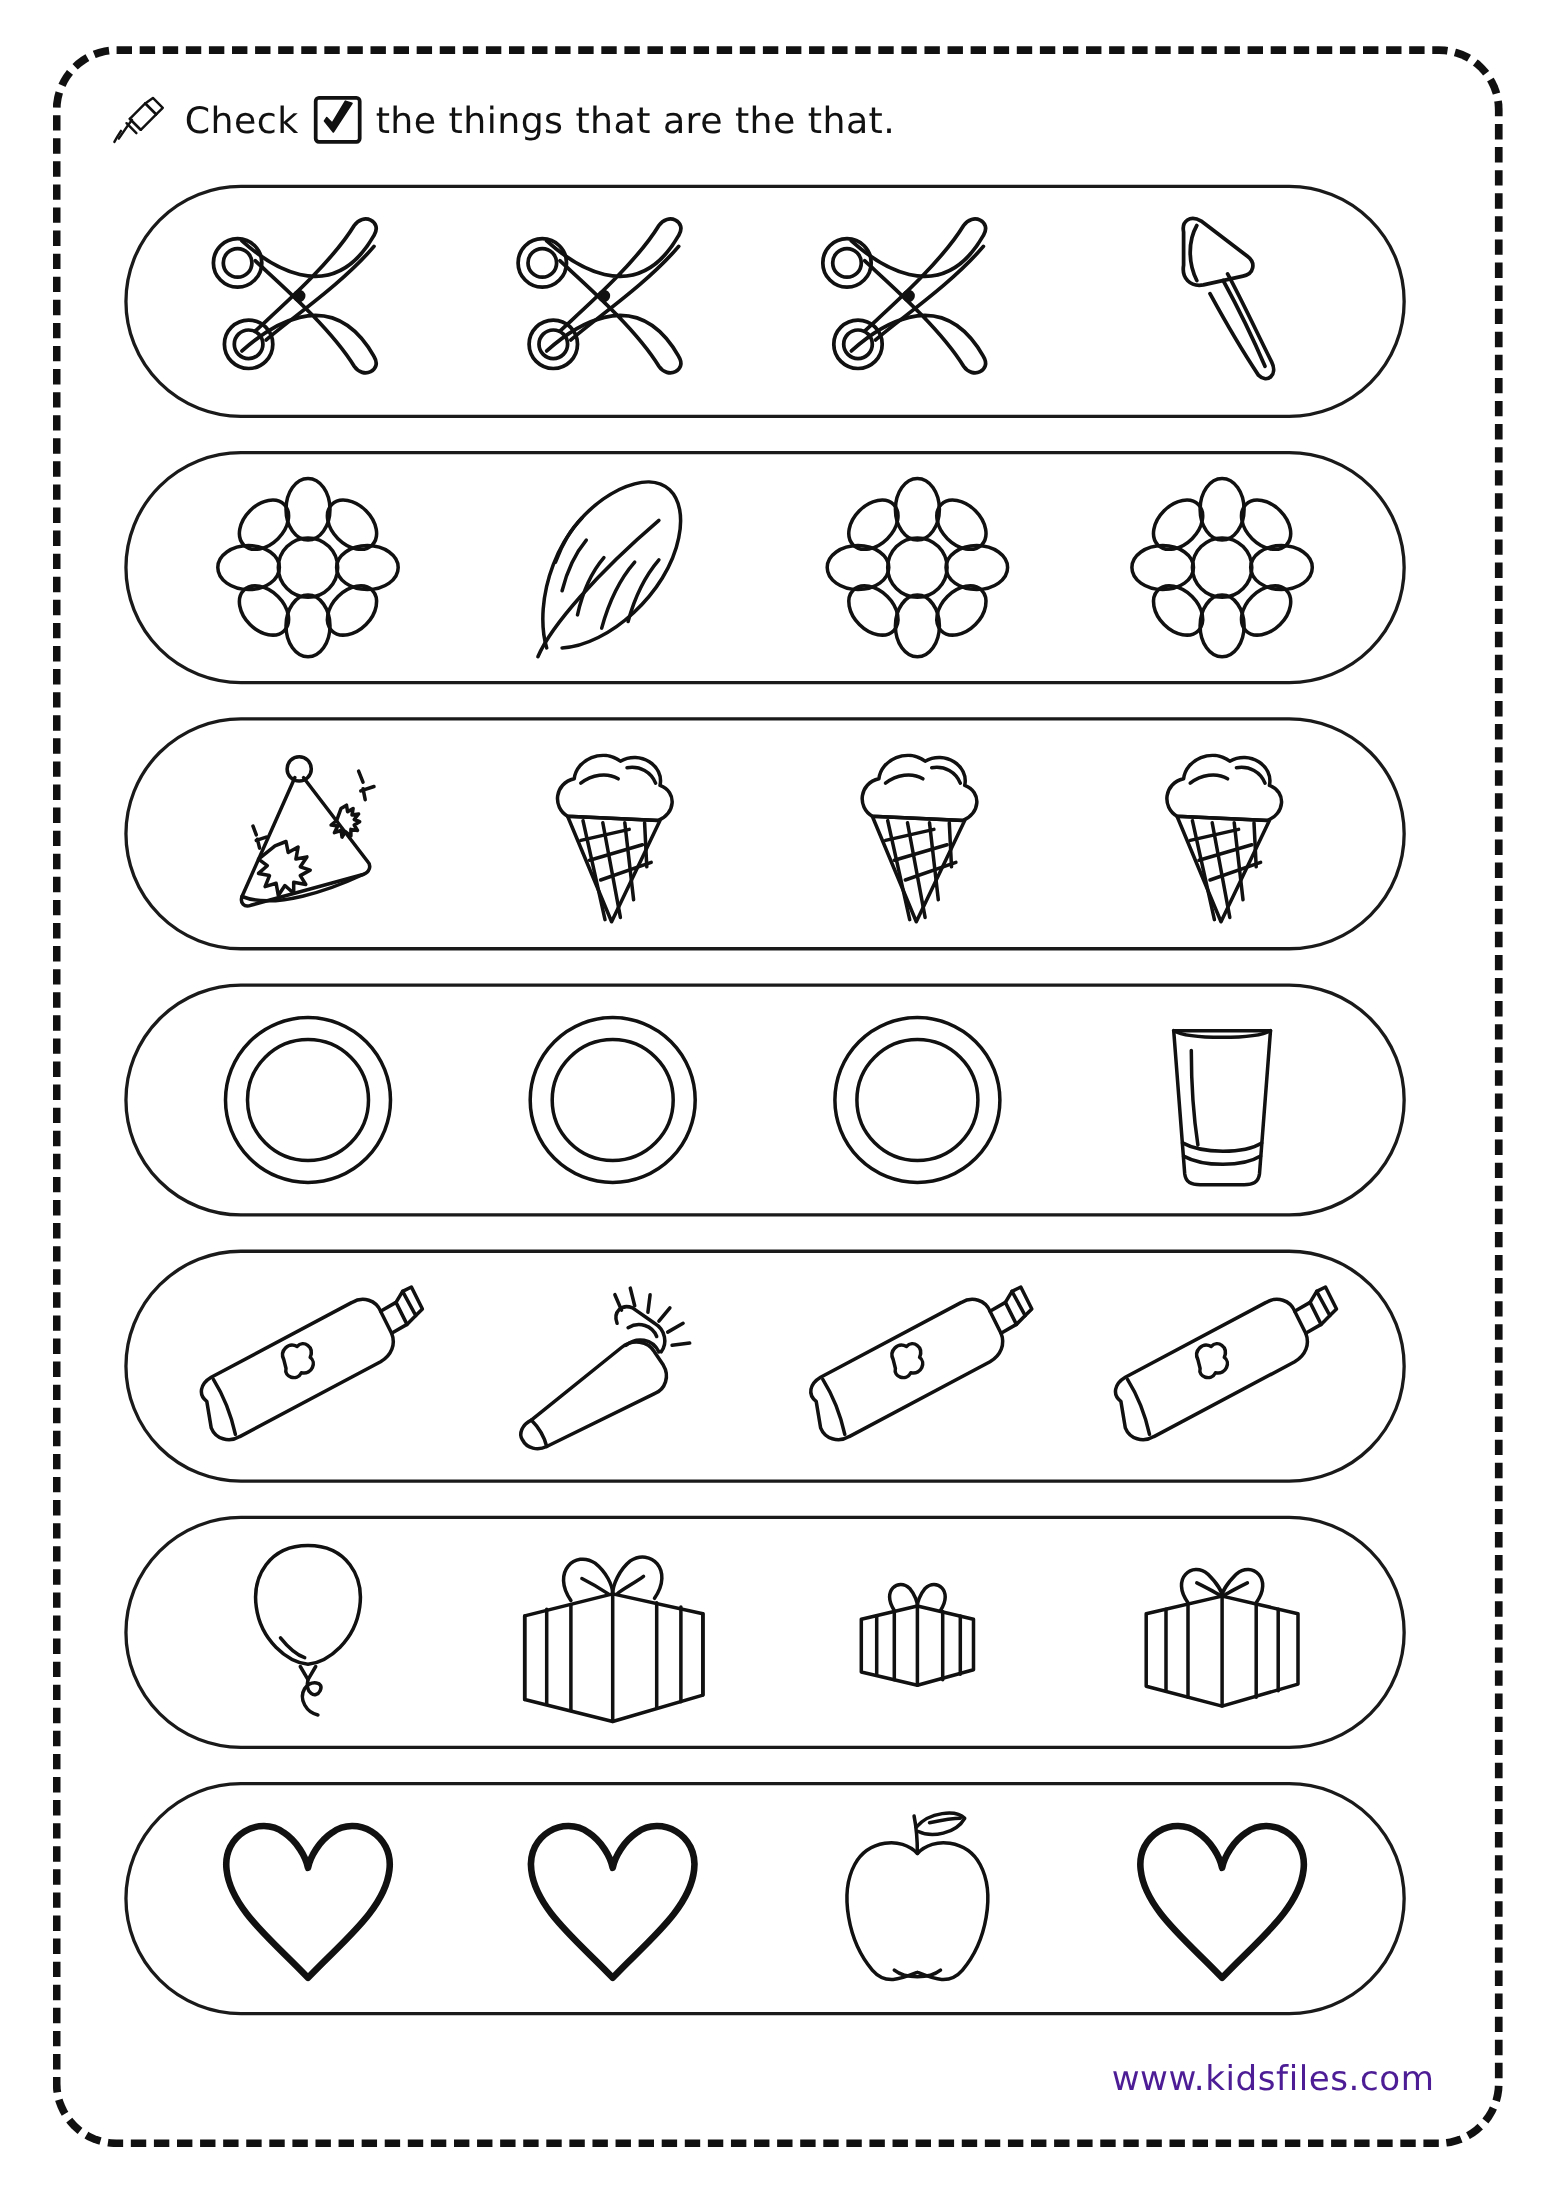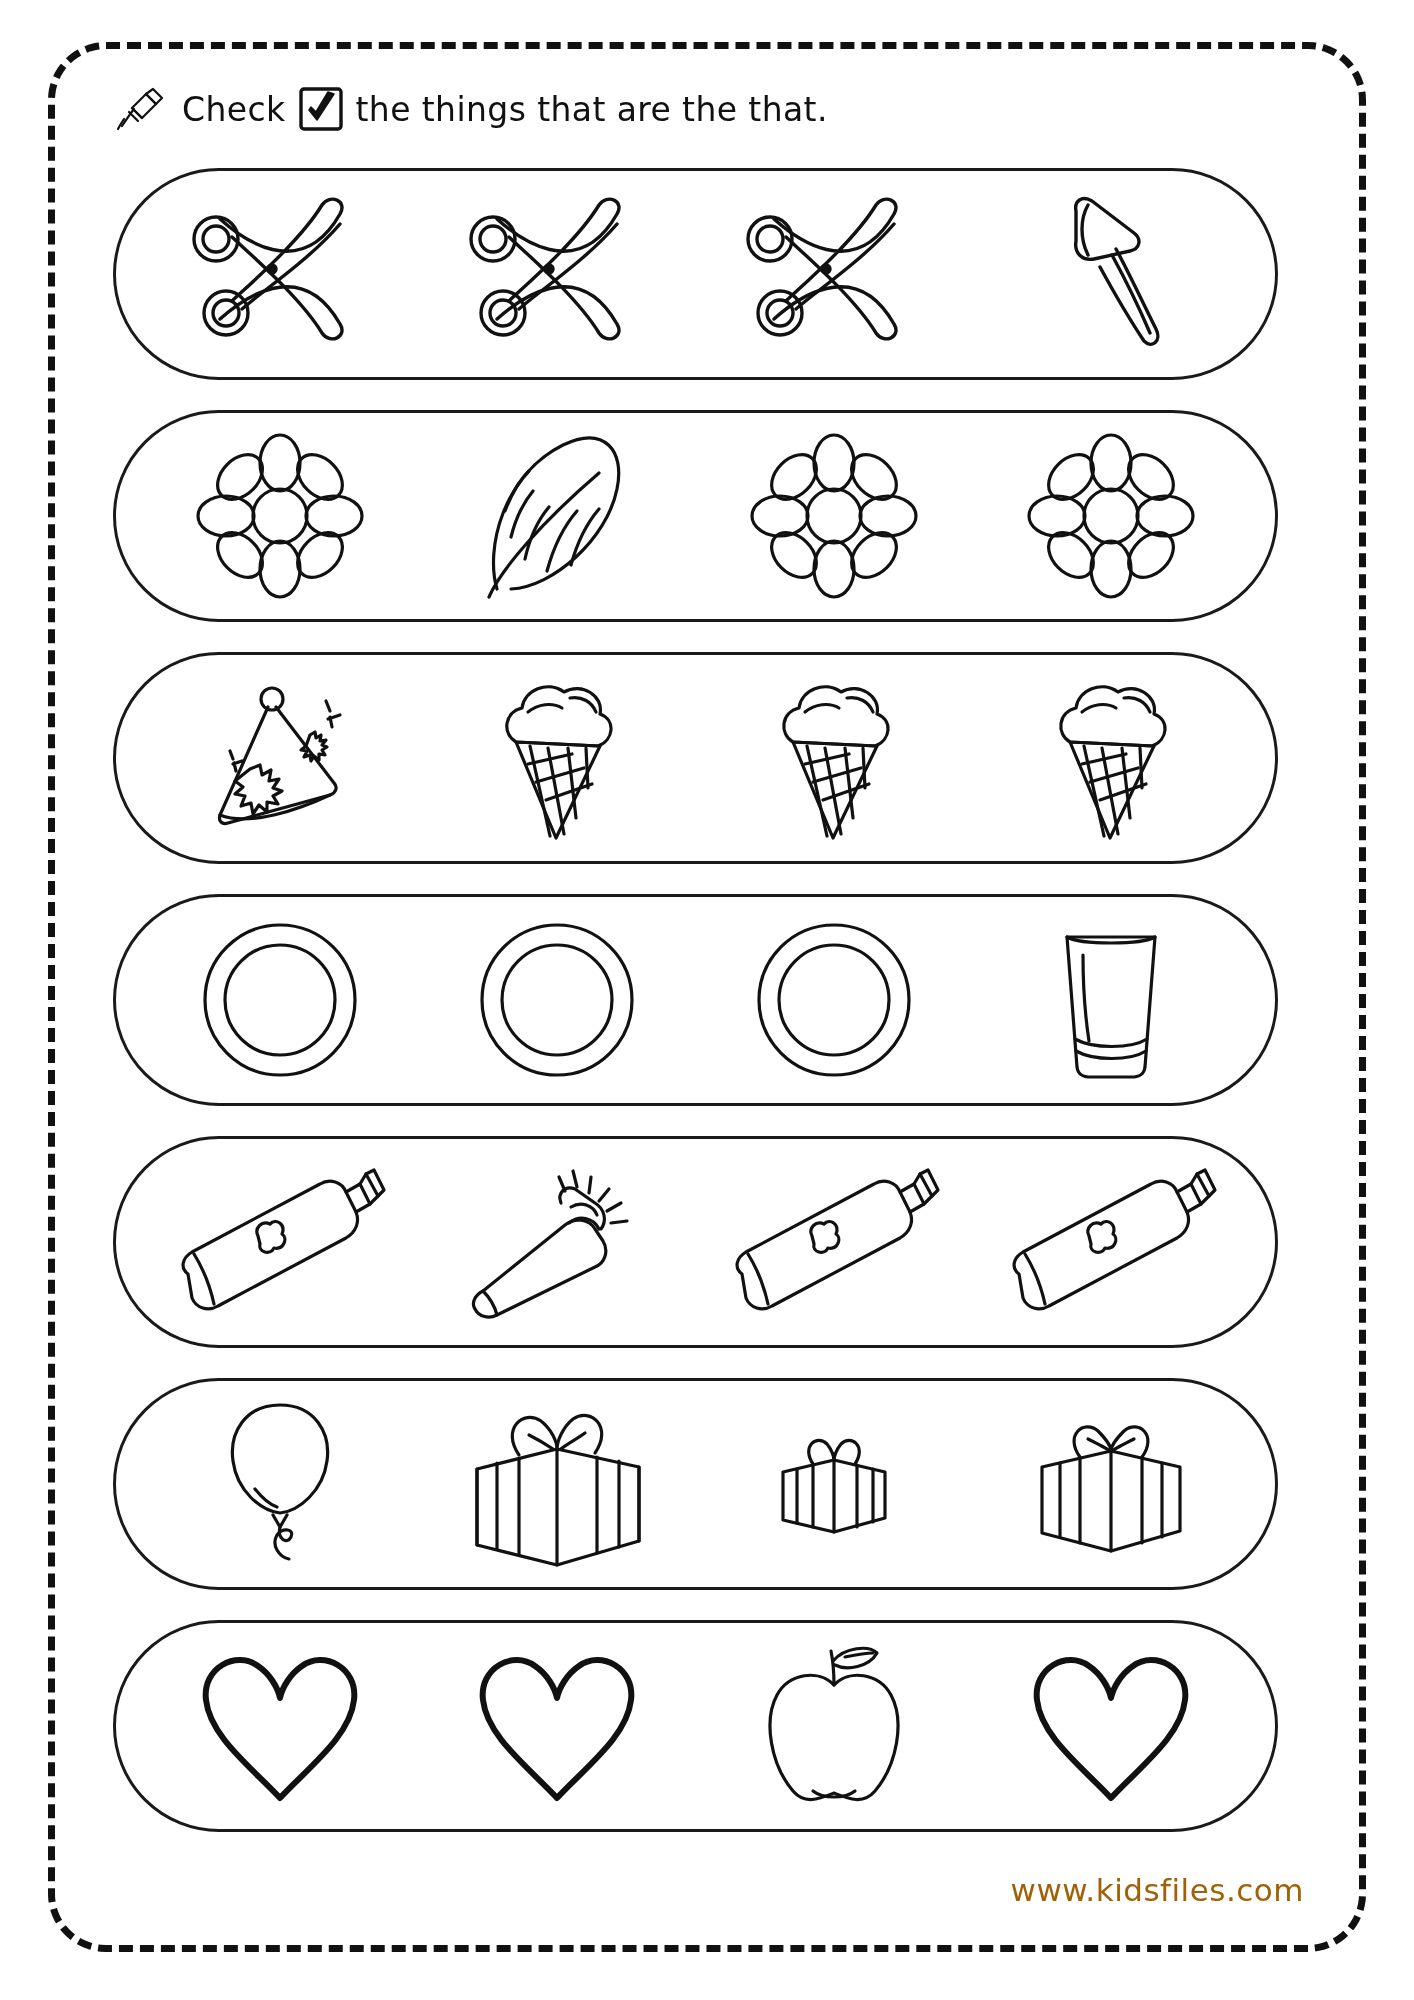--- a/index.html
+++ b/index.html
@@ -25,21 +25,21 @@
     left: 48px;
     top: 42px;
     width: 1318px;
     height: 1910px;
     border: 7px dashed #111111;
     border-radius: 58px;
     box-sizing: border-box;
   }
   .header {
     position: absolute;
-    left: 112px;
+    left: 98px;
     top: 84px;
     display: flex;
     align-items: center;
     gap: 12px;
   }
   .header .pencil-icon {
     width: 58px;
     height: 50px;
     display: block;
   }
@@ -83,21 +83,21 @@
   }
   .cell svg {
     display: block;
   }
   .footer {
     position: absolute;
     right: 110px;
     bottom: 92px;
     font-family: "DejaVu Sans", sans-serif;
     font-size: 31px;
-    color: #a16207;
+    color: #4c1d95;
     letter-spacing: 0.5px;
   }
 </style>
 </head>
 <body>
 
 <div class="page">
 
   <div class="dashed-frame"></div>
 

